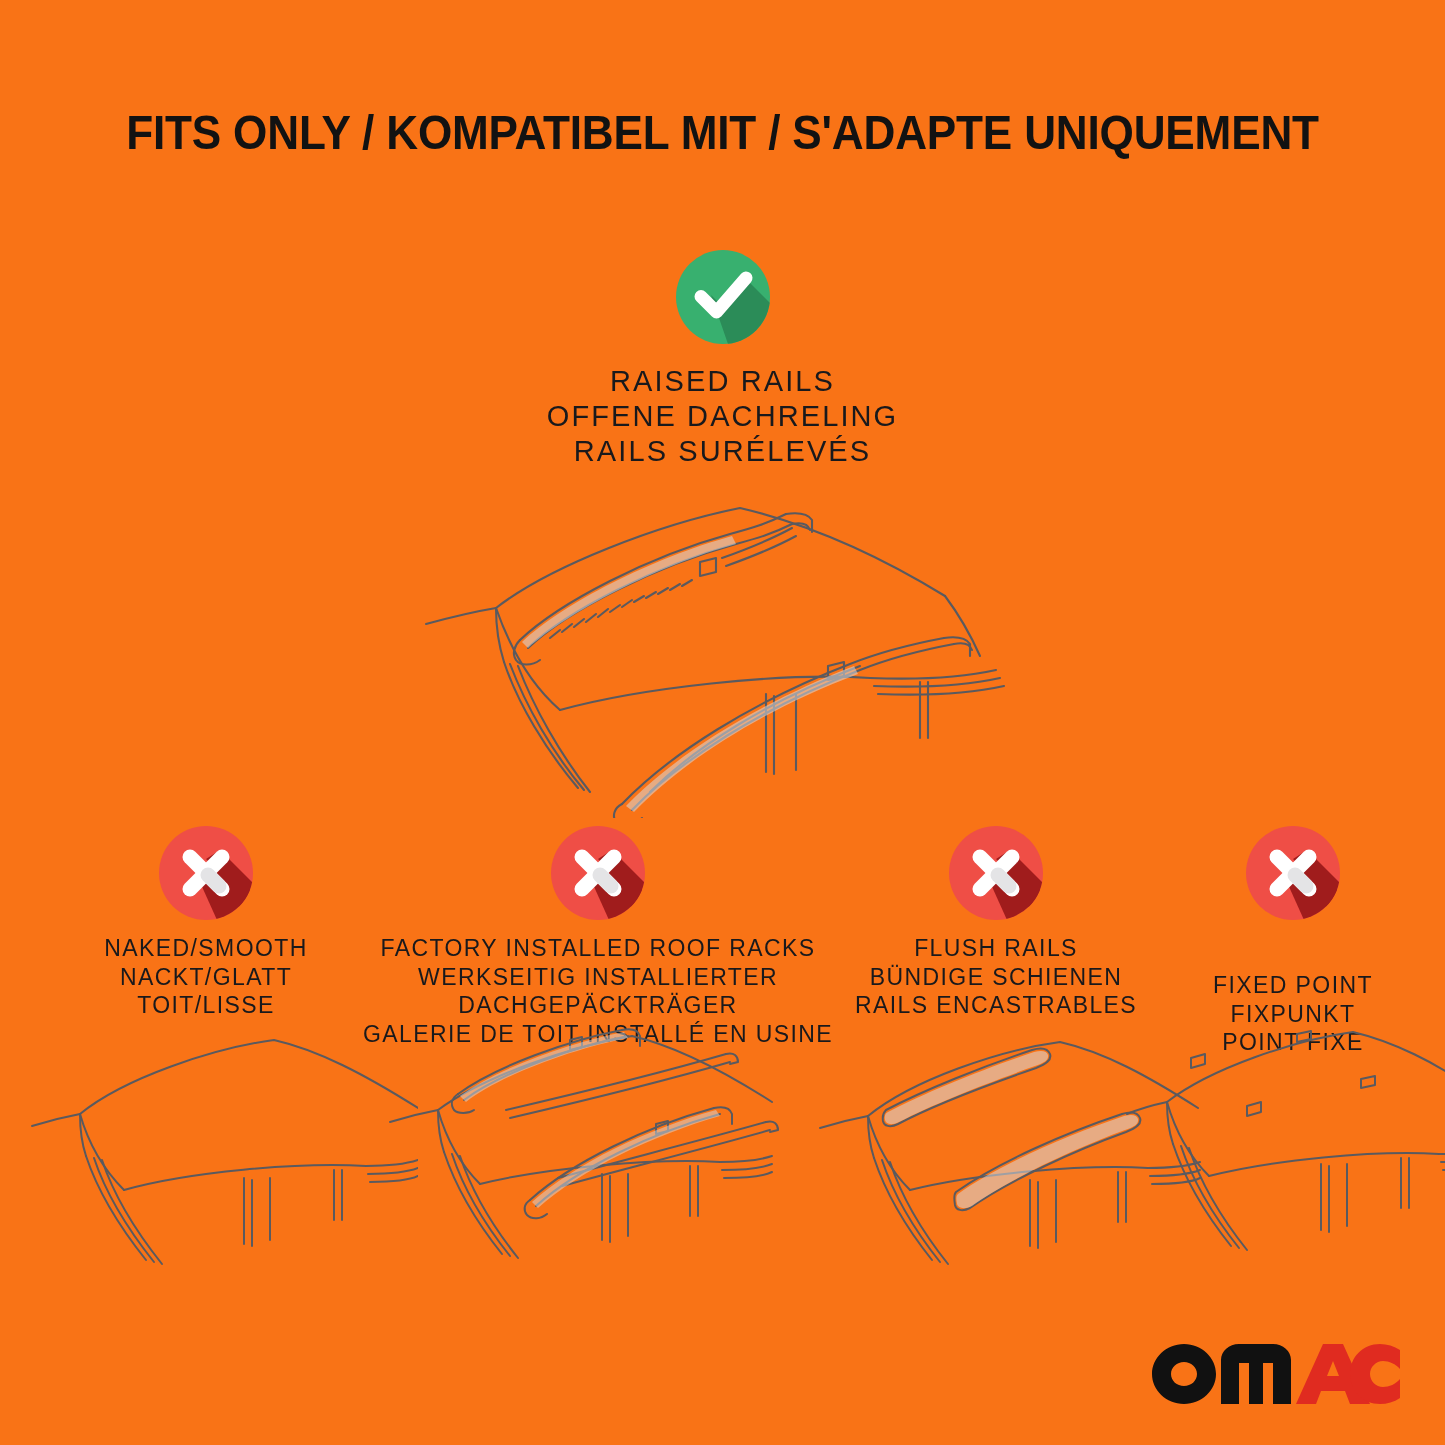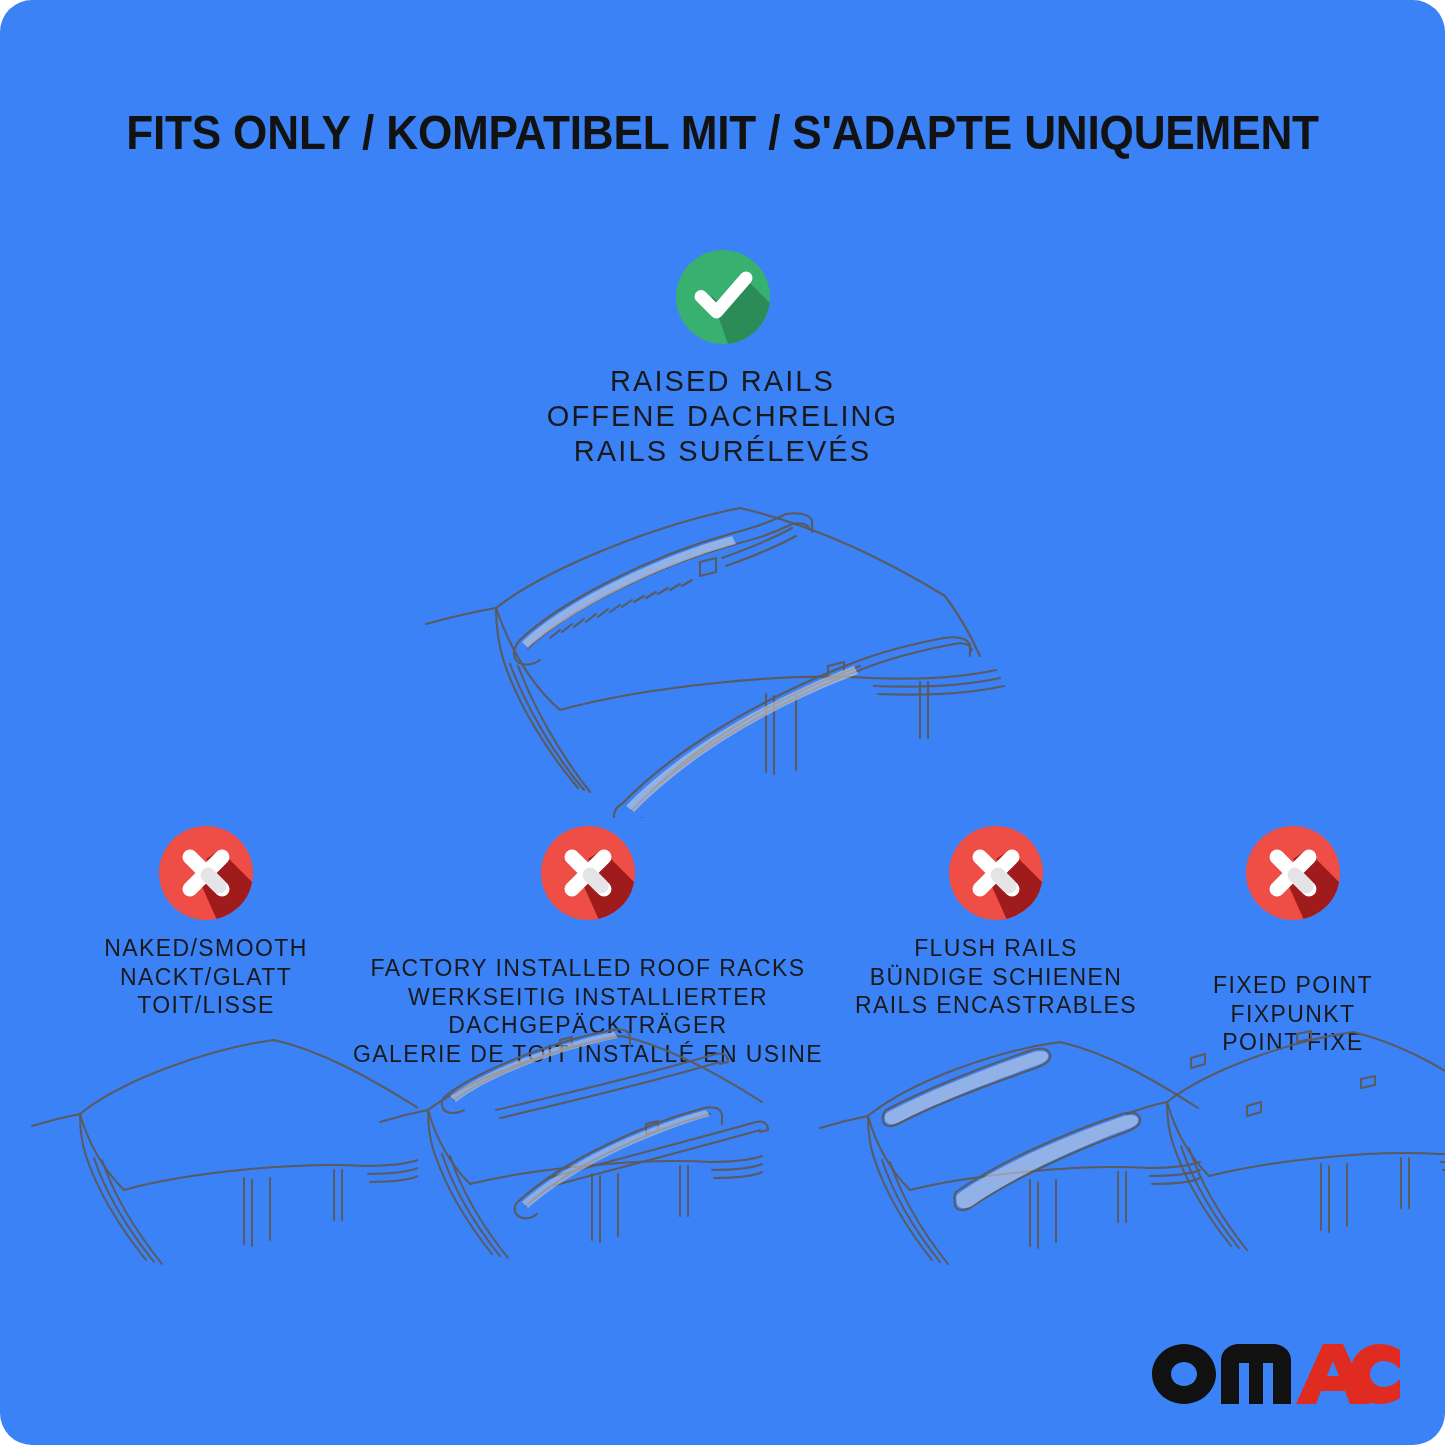--- a/index.html
+++ b/index.html
@@ -2,21 +2,21 @@
 <html><head>
 <meta charset="utf-8">
 <style>
   * { margin:0; padding:0; box-sizing:border-box; }
   html, body {
     width:1445px; height:1445px;
     background:#ffffff;
     font-family:"Liberation Sans", sans-serif;
     overflow:hidden;
   }
-  #root { position:relative; width:1445px; height:1445px; background:#3b82f6;border-radius:32px; }
+  #root { position:relative; width:1445px; height:1445px; background:#f97316; }
 
   
   .title {
     position:absolute;
     left:0; top:104px; width:1445px;
     text-align:center;
     font-family:"Liberation Sans", sans-serif;
     font-weight:bold;
     font-size:49px;
     letter-spacing:-0.2px;
@@ -91,21 +91,21 @@
     line-height:28.5px;
     letter-spacing:1.4px;
   }
   .col .illus {
     position:absolute;
     top:196px;
   }
   .col .illus svg { display:block; }
 
   .col-0 { left:48px;   width:316px; }
-  .col-1 { left:370px;  width:436px;gap:20px; }
+  .col-1 { left:380px;  width:436px; }
   .col-2 { left:846px;  width:300px;justify-content:center; }
   .col-3 { left:1160px; width:266px;gap:37px; }
 
   .col-0 .illus { left:-30px;  width:400px; height:250px; }
   .col-1 .illus { left:0px;    width:420px; height:250px; }
   .col-2 .illus { left:-60px;  width:420px; height:250px; }
   .col-3 .illus { left:-35px;  width:340px; height:250px; }
 
   
   .logo {

